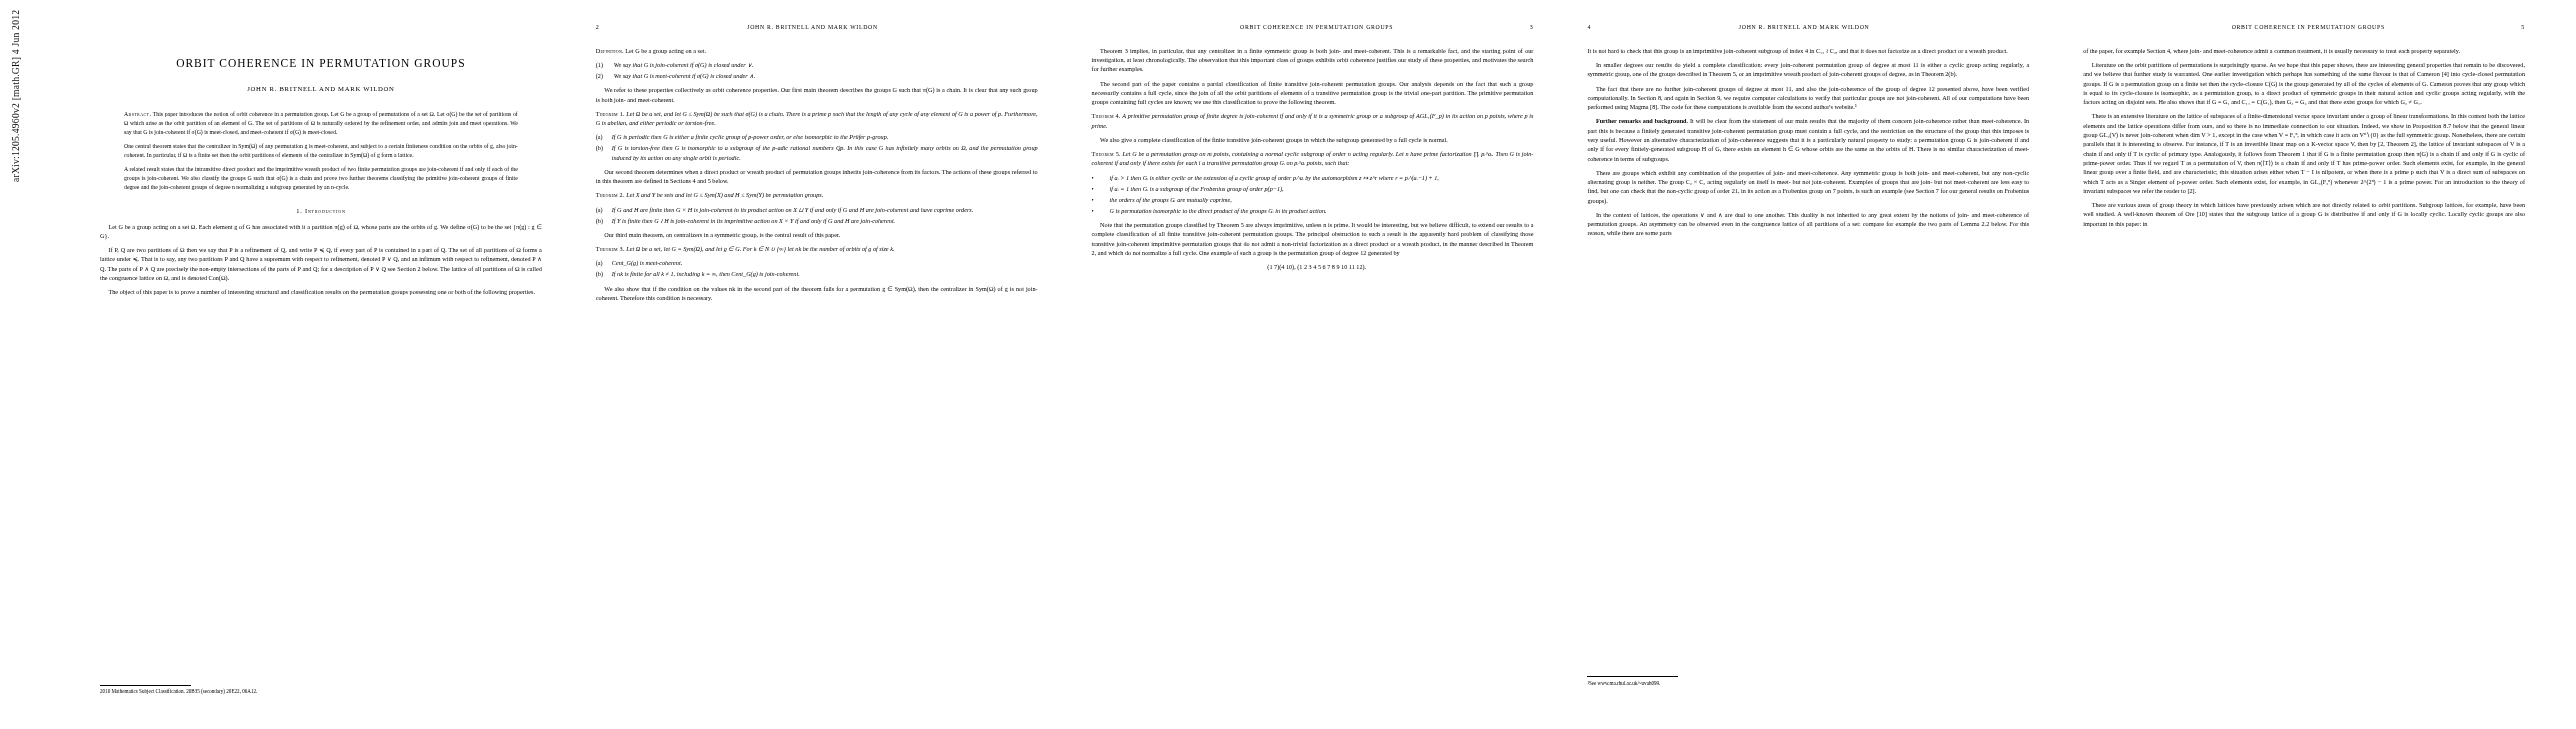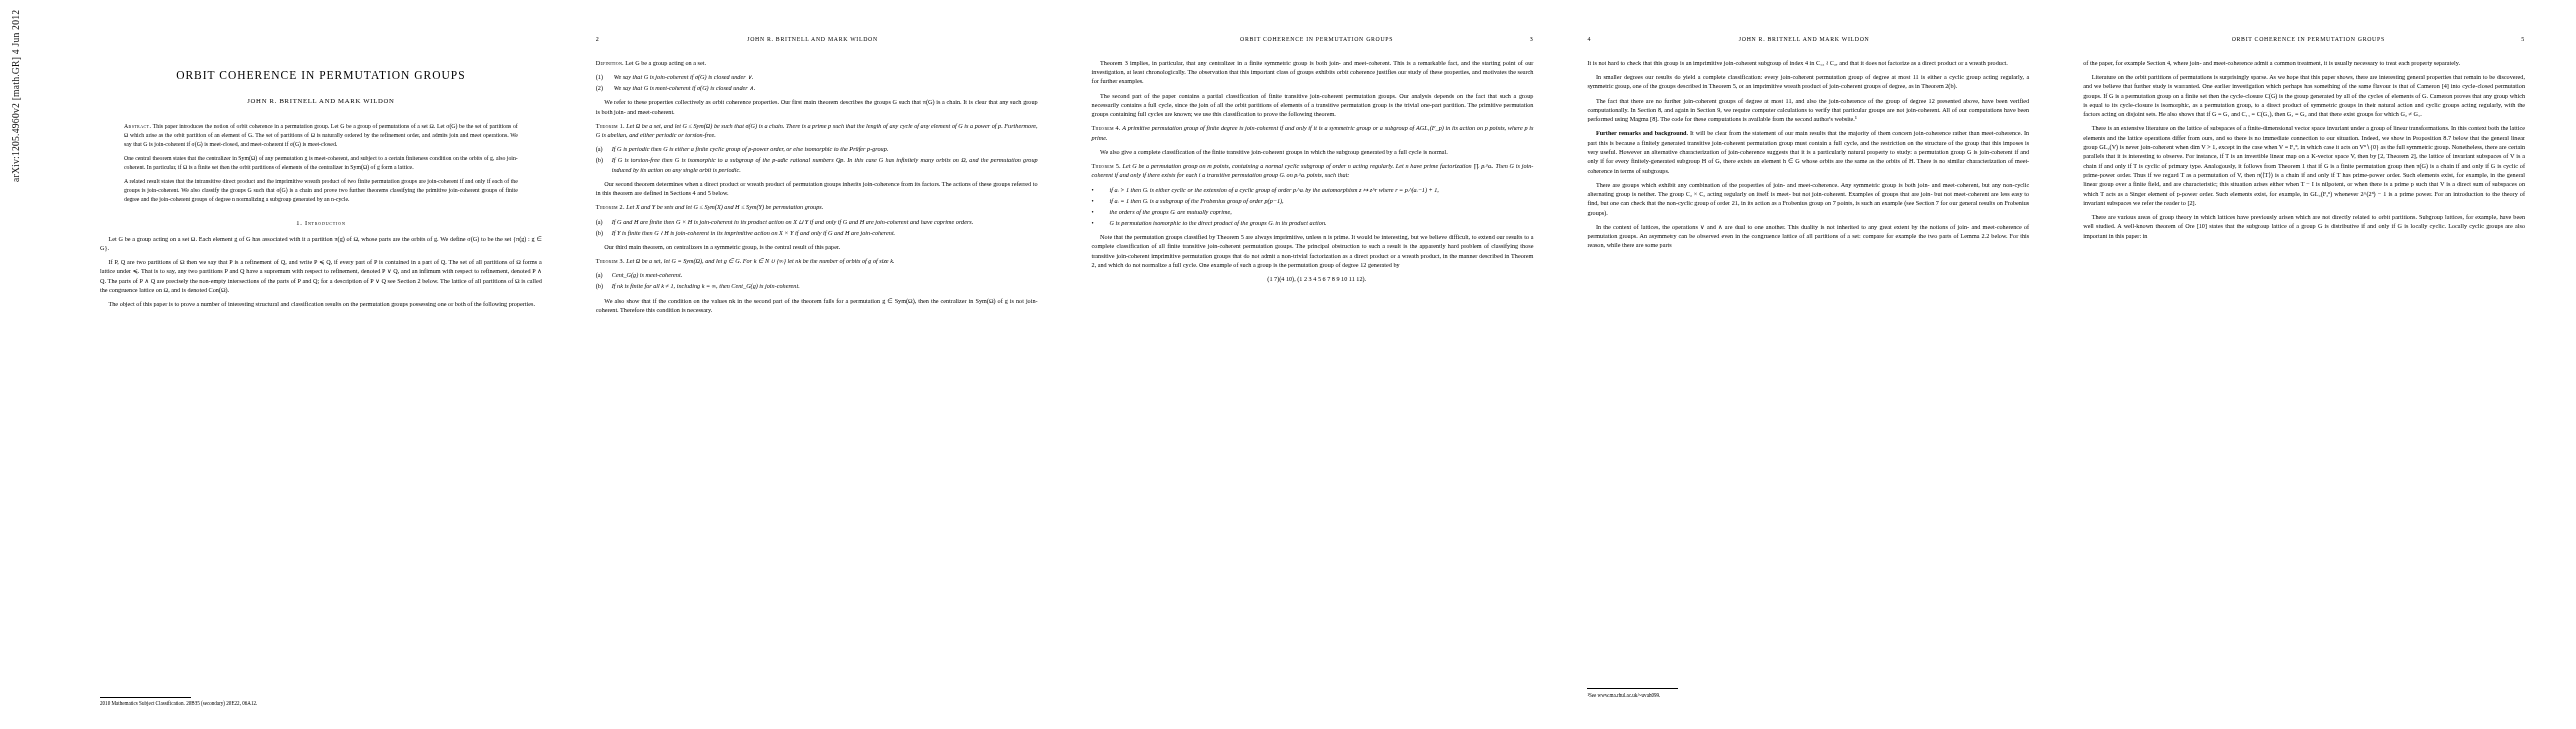--- a/index.html
+++ b/index.html
@@ -6,21 +6,21 @@
   body{width:2576px;height:729px;overflow:hidden;font-family:"Liberation Serif", serif;color:#000;}
   .sheet{position:relative;width:2576px;height:729px;}
 
   .arxiv-stamp{
     position:absolute;left:9.7px;top:182px;
     transform:rotate(-90deg);transform-origin:left top;
     white-space:nowrap;font-family:"Liberation Serif", serif;
     font-size:9.7px;letter-spacing:0.2px;color:#111;
   }
 
-  .pages{position:absolute;left:73px;top:36px;width:2479px;height:687px;display:flex;gap:0;}
+  .pages{position:absolute;left:73px;top:24px;width:2479px;height:687px;display:flex;gap:0;}
   .page{position:relative;width:620px;height:687px;padding:0 27px;box-sizing:border-box;}
 
   .runhead{
     display:flex;justify-content:space-between;align-items:baseline;
     font-size:5.8px;letter-spacing:0.7px;height:13.4px;
   }
   .runhead .pno{font-size:6px;}
   .runhead .ttl{font-size:5.8px;}
 
   .title{

